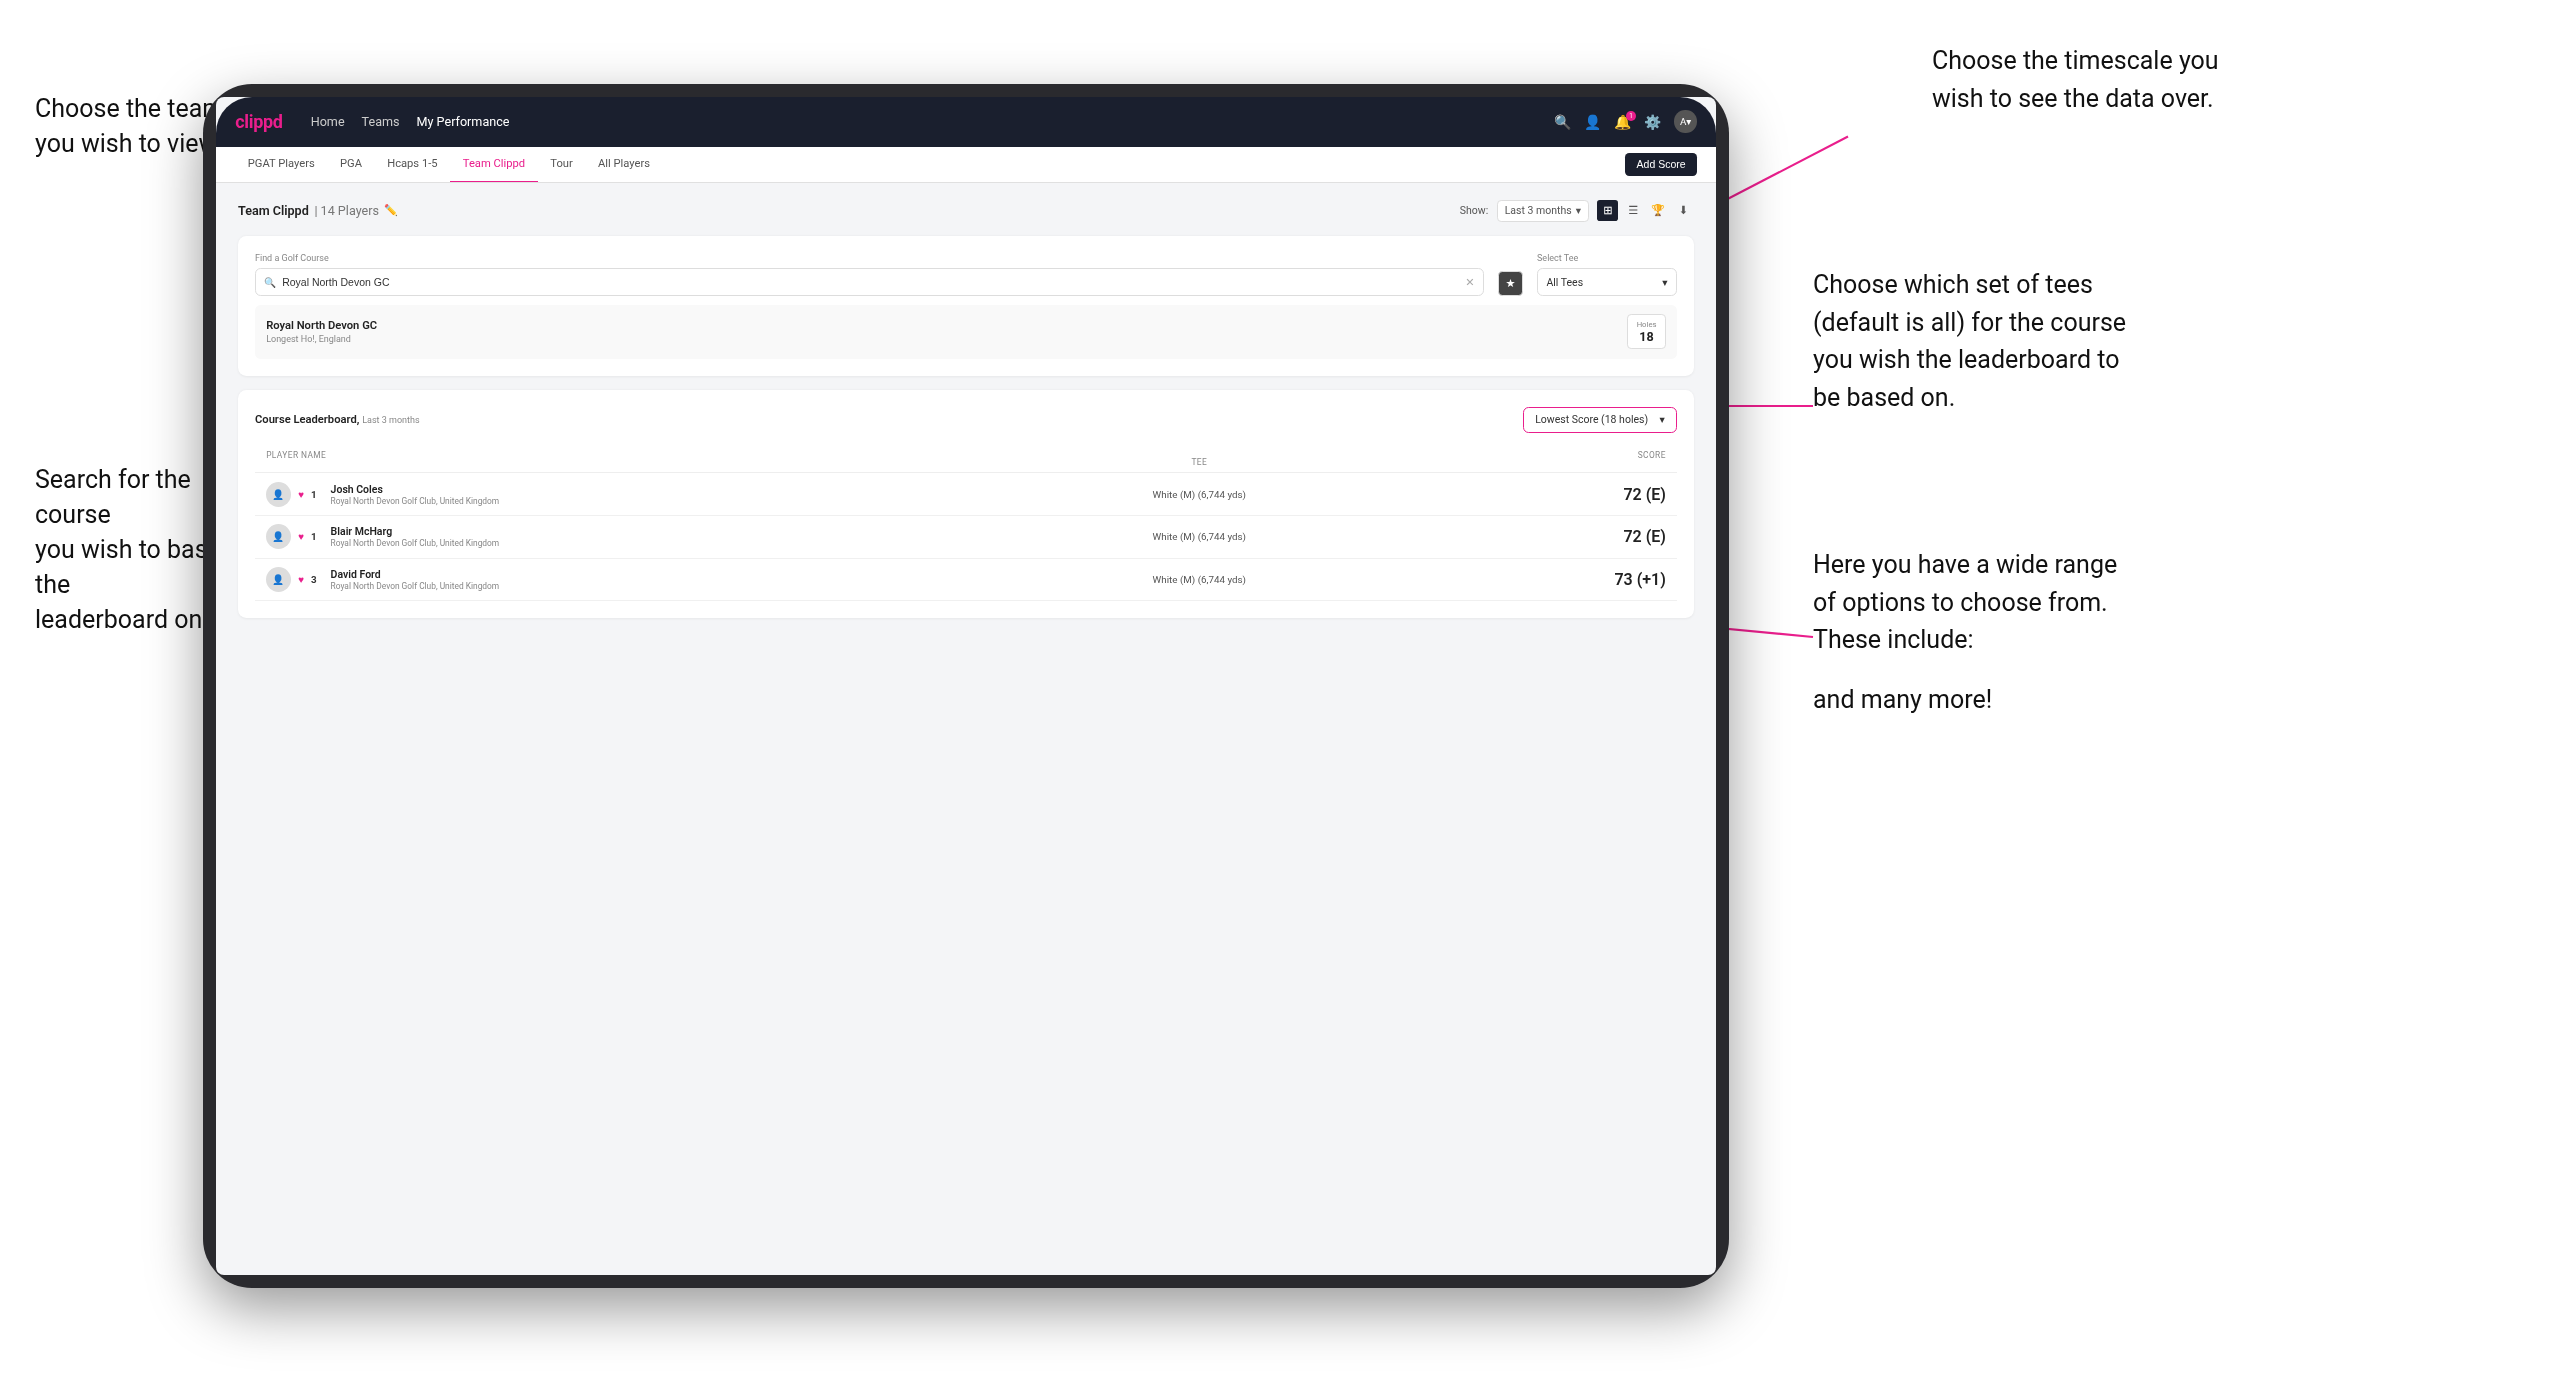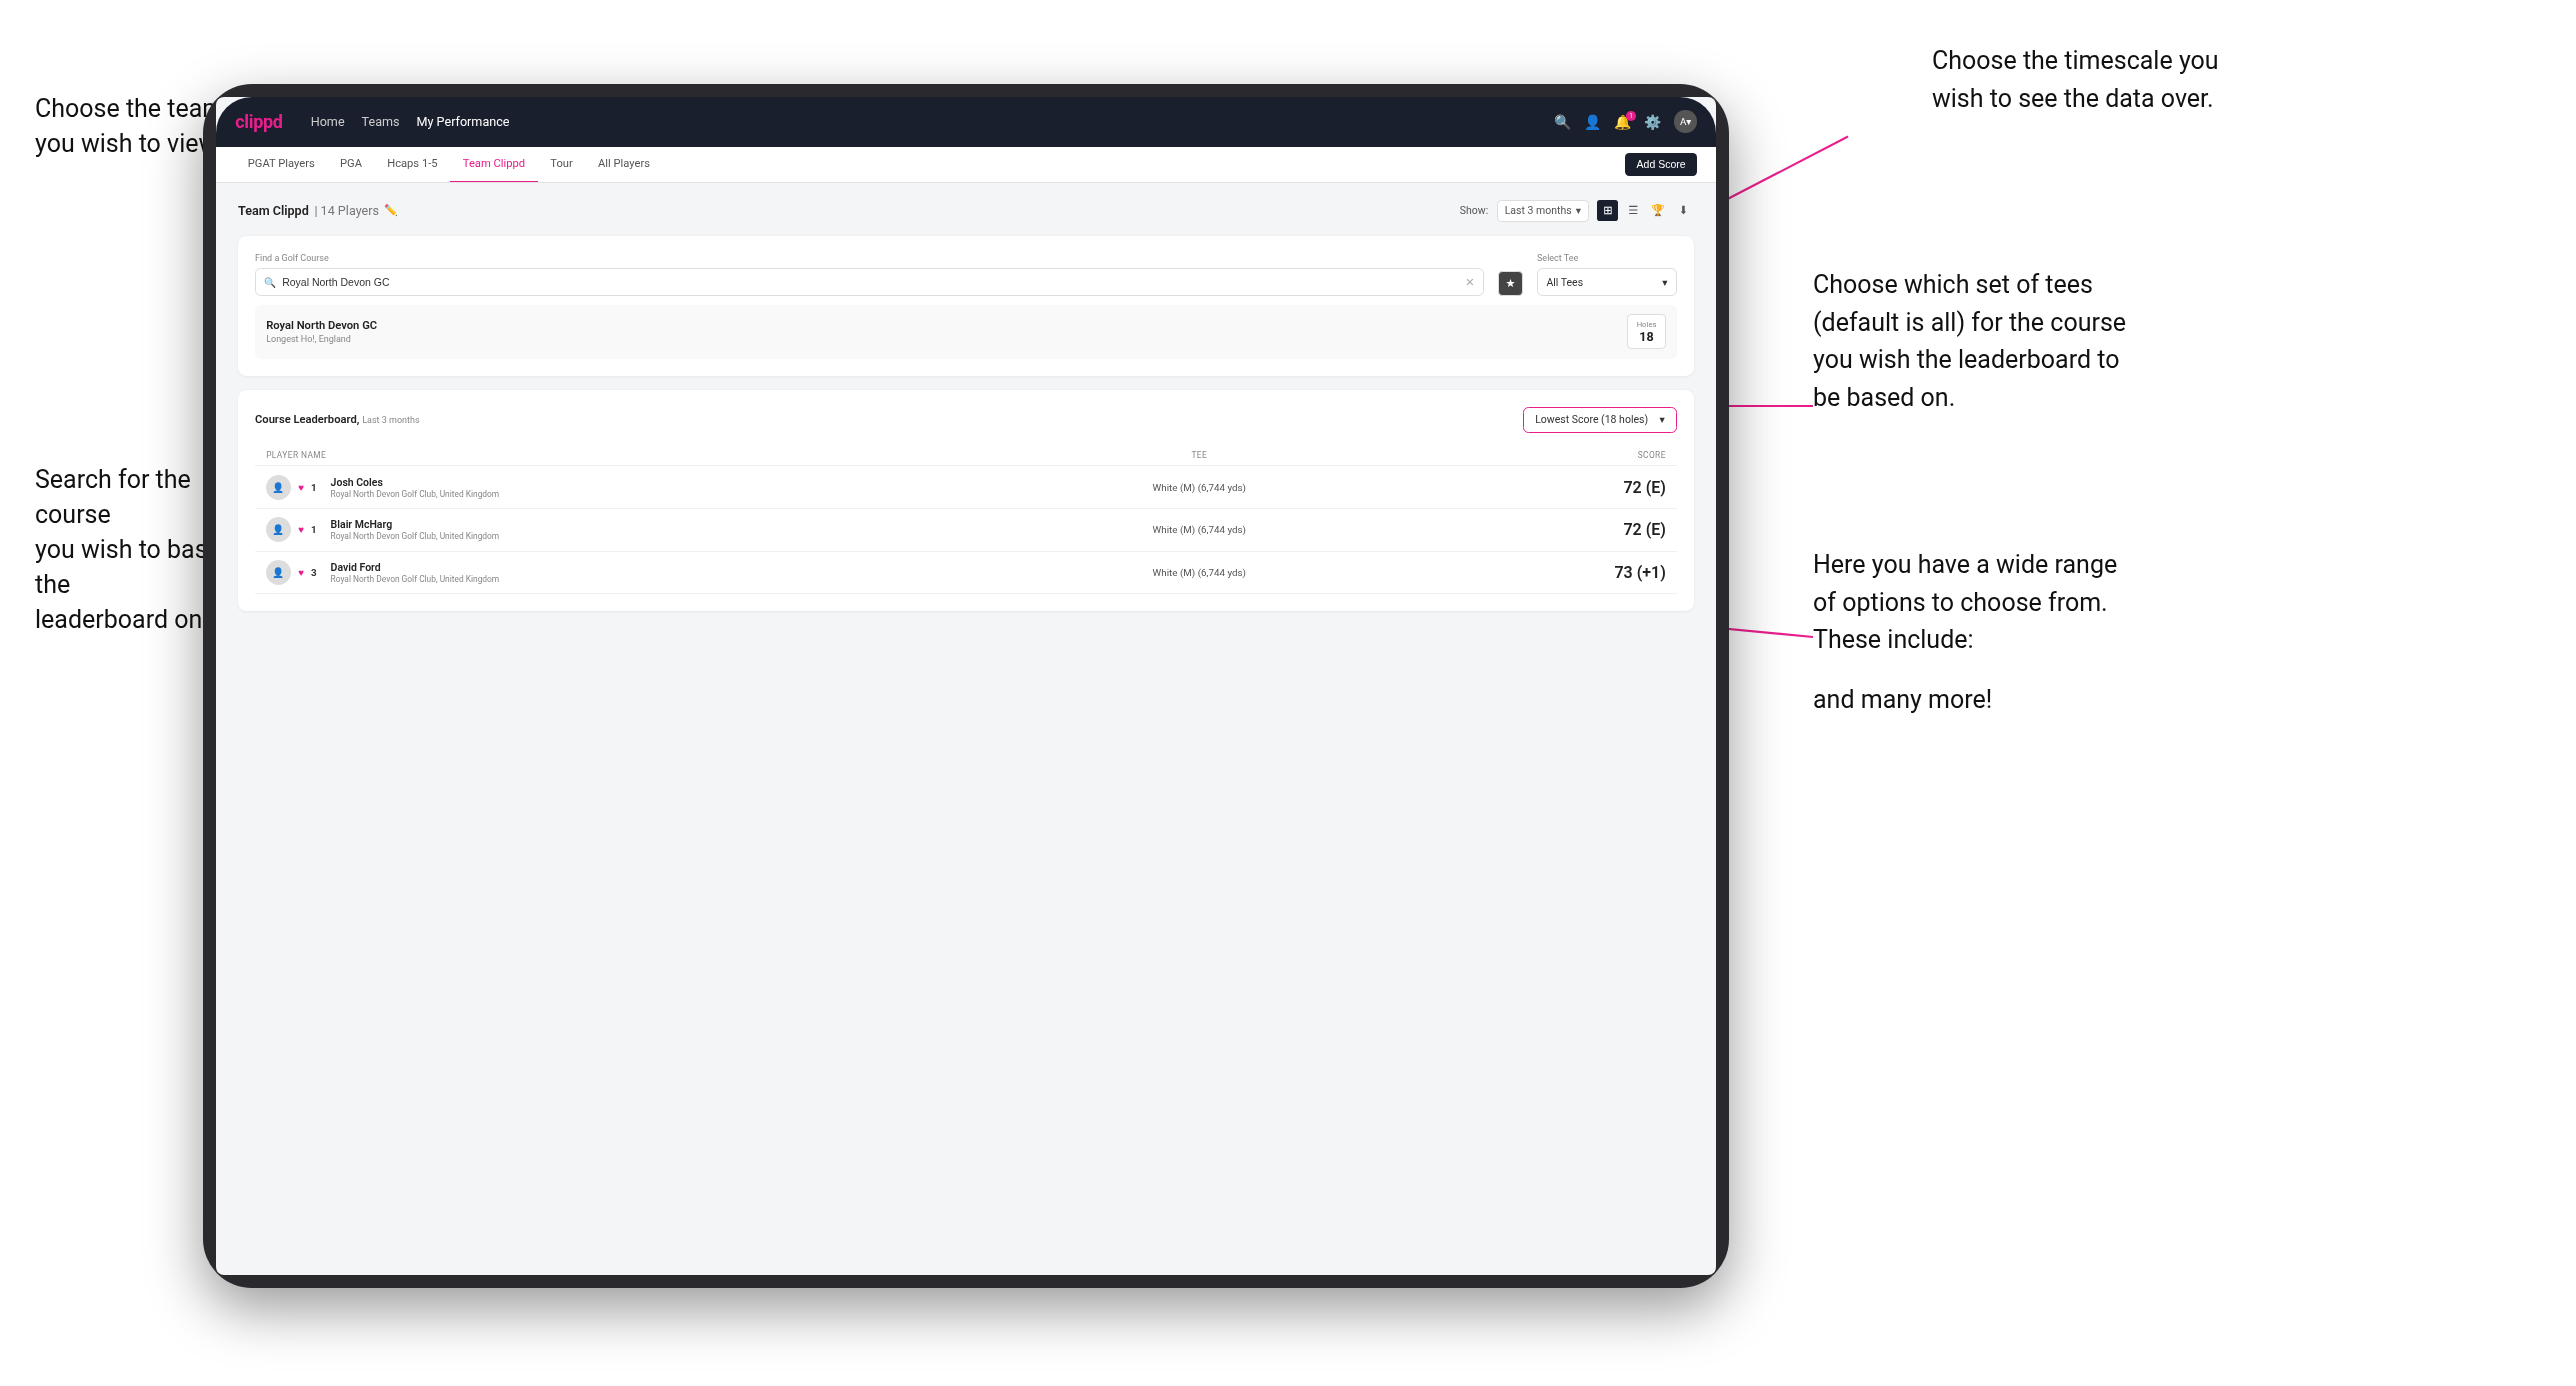--- a/index.html
+++ b/index.html
@@ -404,21 +404,21 @@
       display: flex;
       padding: 5.6px 11.2px;
       font-size: 8.4px;
       color: #888;
       text-transform: uppercase;
       letter-spacing: 0.4px;
       border-bottom: 0.7px solid #eee;
     }
 
     .col-player { flex: 3; }
-    .col-tee { flex: 2; text-align: center; }
+    .col-tee { flex: 2; text-align: center; margin-top: 7px; }
     .col-score { flex: 1; text-align: right; }
 
     .table-row {
       display: flex;
       align-items: center;
       padding: 8.4px 11.2px;
       border-bottom: 0.7px solid #f0f0f0;
     }
 
     .player-cell {

